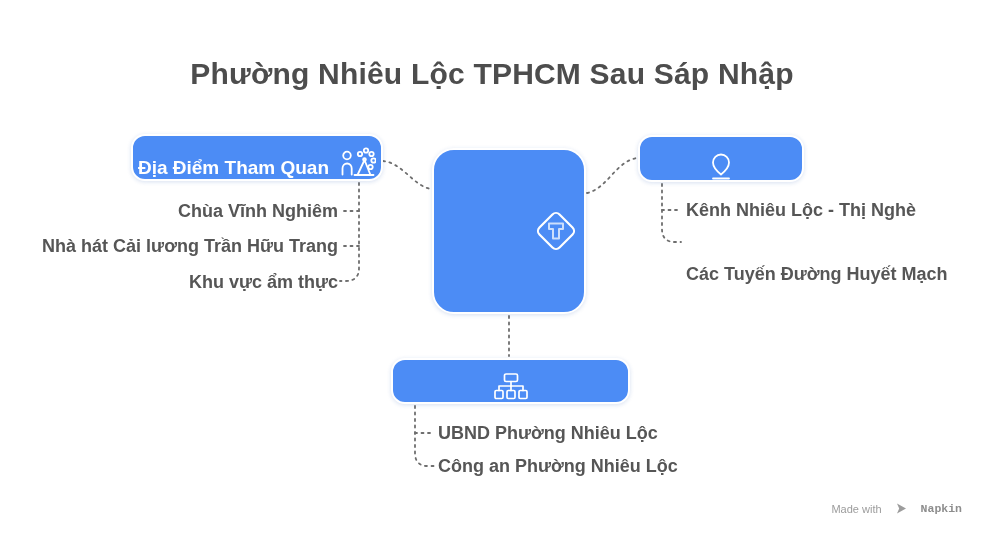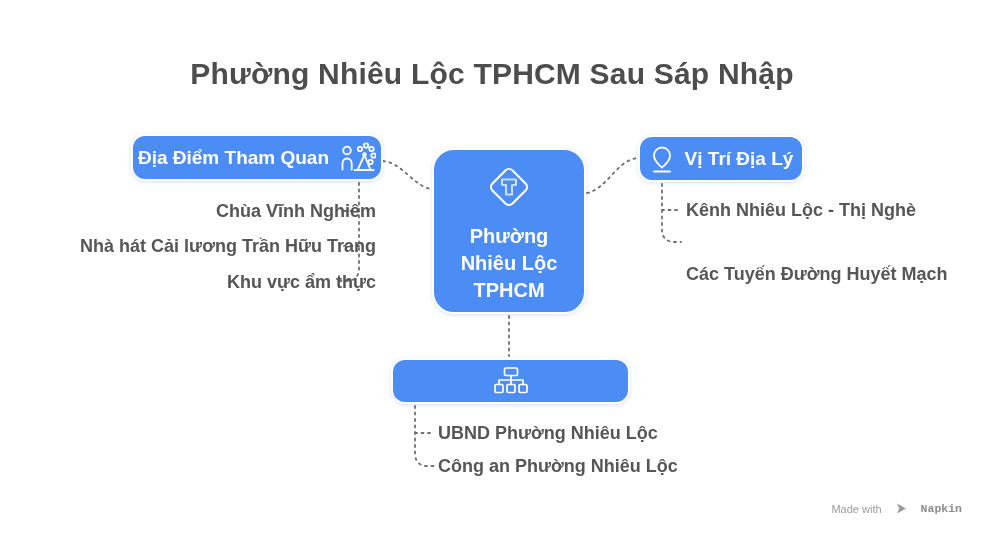--- a/index.html
+++ b/index.html
@@ -16,21 +16,21 @@
     text-align:center;
     font-size:30px; font-weight:bold; color:#4d4d4d;
     letter-spacing:0.2px;
   }
   .node {
     position:absolute;
     background:#4c8cf5;
     border:2px solid #ffffff;
     box-shadow:0 1px 4px rgba(40,90,180,0.18);
     color:#ffffff;
-    display:flex; align-items:center; justify-content:center;
+    display:flex; align-items:flex-end; justify-content:center;
   }
   .branch-box {
     border-radius:14px;
     gap:10px;
     font-size:19px; font-weight:bold;
     white-space:nowrap;
   }
   .box-left   { left:131px; top:134px; width:252px; height:47px; }
   .box-right  { left:638px; top:135px; width:166px; height:47px; }
   .box-bottom { left:391px; top:358px; width:239px; height:46px; }
@@ -42,21 +42,21 @@
   }
   .center-label {
     width:118px; text-align:center;
     font-size:20px; font-weight:bold; line-height:27px;
   }
   .item {
     position:absolute;
     font-size:18px; font-weight:600; color:#565656;
     line-height:23px; white-space:nowrap;
   }
-  .item-r { right:608px; text-align:right; }
+  .item-r { right:646px; text-align:right; }
   .item-l1 { top:200px; }
   .item-l2 { top:235px; }
   .item-l3 { top:271px; }
   .item-rt { left:686px; }
   .item-r1 { top:199px; }
   .item-r2 { top:231px;margin-top:32px; }
   .item-b  { left:438px; }
   .item-b1 { top:422px; }
   .item-b2 { top:455px; }
   .connectors { position:absolute; left:0; top:0; pointer-events:none; }
@@ -107,21 +107,20 @@
   </span>
 </div>
 
 <div class="node branch-box box-right">
   <span>
     <svg class="icon-svg" width="26" height="28" viewBox="0 0 26 28" fill="none" stroke="#ffffff" stroke-width="1.8" stroke-linecap="round" stroke-linejoin="round">
       <path d="M13,2.5 a8,8 0 0 1 8,8 c0,5.5 -8,12 -8,12 s-8,-6.5 -8,-12 a8,8 0 0 1 8,-8 z"></path>
       <path d="M5,26.5 H21"></path>
     </svg>
   </span>
-  <span>Vị Trí Địa Lý</span>
 </div>
 
 <div class="node branch-box box-bottom">
   <span>
     <svg class="icon-svg" width="36" height="30" viewBox="0 0 36 30" fill="none" stroke="#ffffff" stroke-width="1.7" stroke-linecap="round" stroke-linejoin="round">
       <rect x="11.5" y="2" width="13" height="7.5" rx="1.5"></rect>
       <path d="M18,9.5 V14"></path>
       <path d="M6,18.5 V14 H30 V18.5"></path>
       <path d="M18,14 V18.5"></path>
       <rect x="2" y="18.5" width="8" height="8" rx="1.2"></rect>
@@ -131,21 +130,20 @@
   </span>
 </div>
 
 <div class="node center-node">
   <span>
     <svg class="icon-svg" width="56" height="56" viewBox="0 0 56 56" fill="none" stroke-linecap="round" stroke-linejoin="round">
       <rect x="13.8" y="13.8" width="28.4" height="28.4" rx="5" transform="rotate(45 28 28)" stroke="#ffffff" stroke-width="2.2"></rect>
       <path d="M21,20.5 H35 V26 H31 V35.5 H25 V26 H21 Z" stroke="rgba(255,255,255,0.72)" stroke-width="2"></path>
     </svg>
   </span>
-  <div class="center-label">Phường Nhiêu Lộc TPHCM</div>
 </div>
 
 <div class="item item-r item-l1">Chùa Vĩnh Nghiêm</div>
 <div class="item item-r item-l2">Nhà hát Cải lương Trần Hữu Trang</div>
 <div class="item item-r item-l3">Khu vực ẩm thực</div>
 
 <div class="item item-rt item-r1">Kênh Nhiêu Lộc - Thị Nghè</div>
 <div class="item item-rt item-r2">Các Tuyến Đường Huyết Mạch</div>
 
 <div class="item item-b item-b1">UBND Phường Nhiêu Lộc</div>

